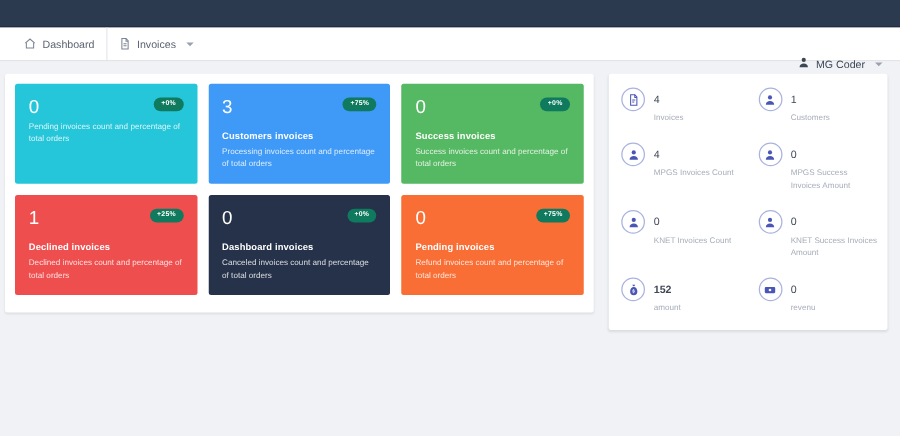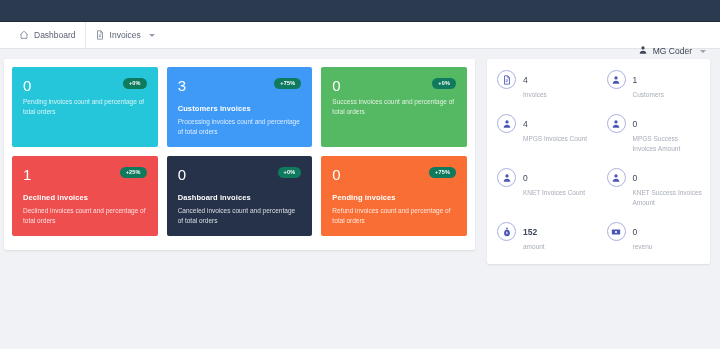--- a/index.html
+++ b/index.html
@@ -212,20 +212,21 @@
       <div class="stat-card" style="background:#3f99f7">
         <div class="num">3</div>
         <div class="badge">+75%</div>
         <div class="title">Customers invoices</div>
         <div class="desc">Processing invoices count and percentage of total orders</div>
       </div>
 
       <div class="stat-card" style="background:#55b862">
         <div class="num">0</div>
         <div class="badge">+0%</div>
+        <div class="title">Success invoices</div>
         <div class="desc">Success invoices count and percentage of total orders</div>
       </div>
     </div>
 
     <div class="card-row">
 
       <div class="stat-card" style="background:#ef4e4e">
         <div class="num">1</div>
         <div class="badge">+25%</div>
         <div class="title">Declined invoices</div>

